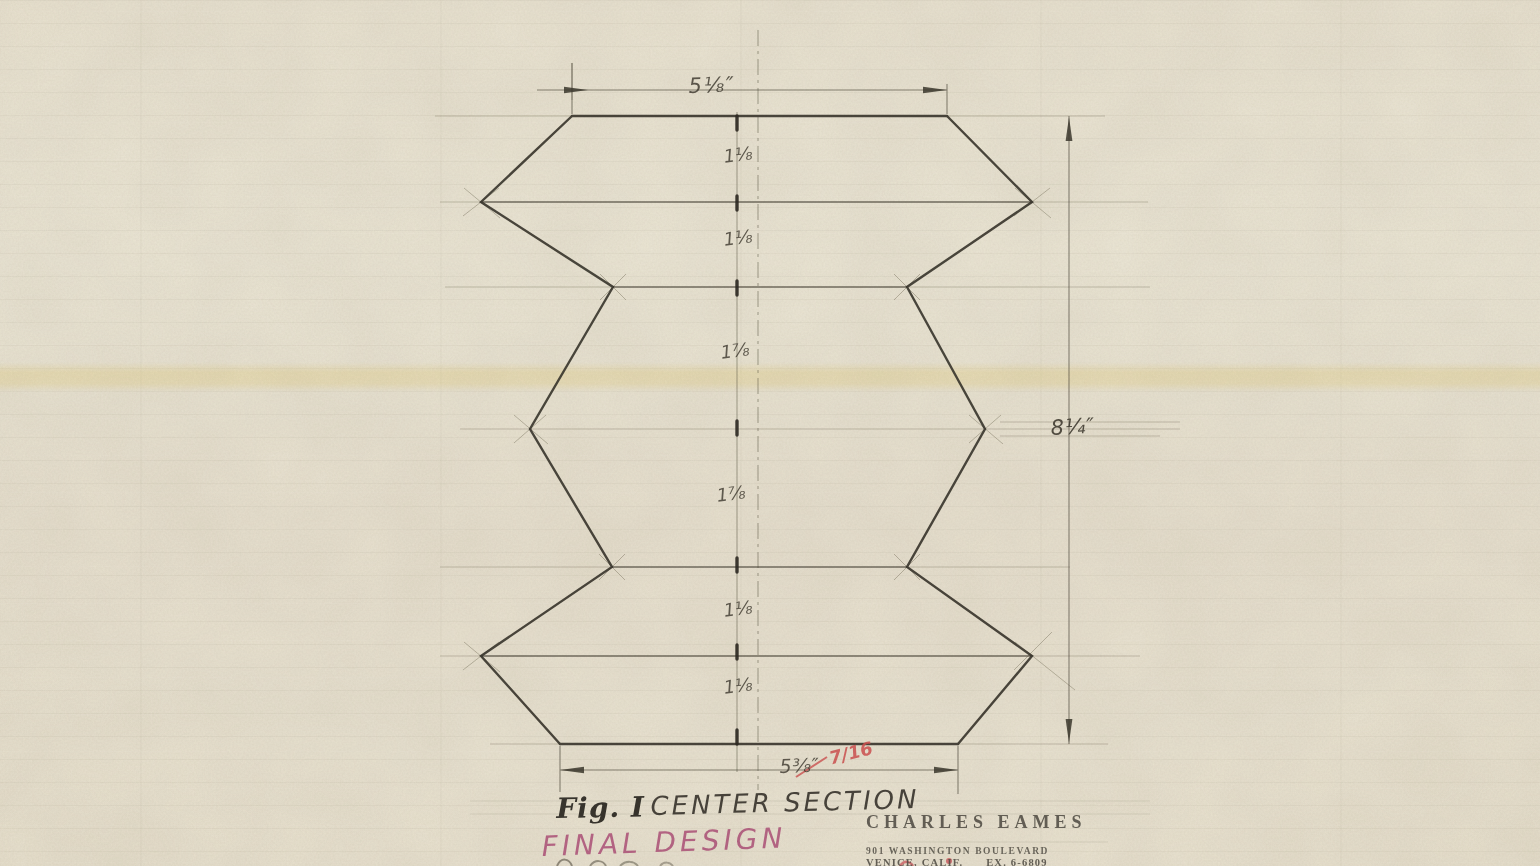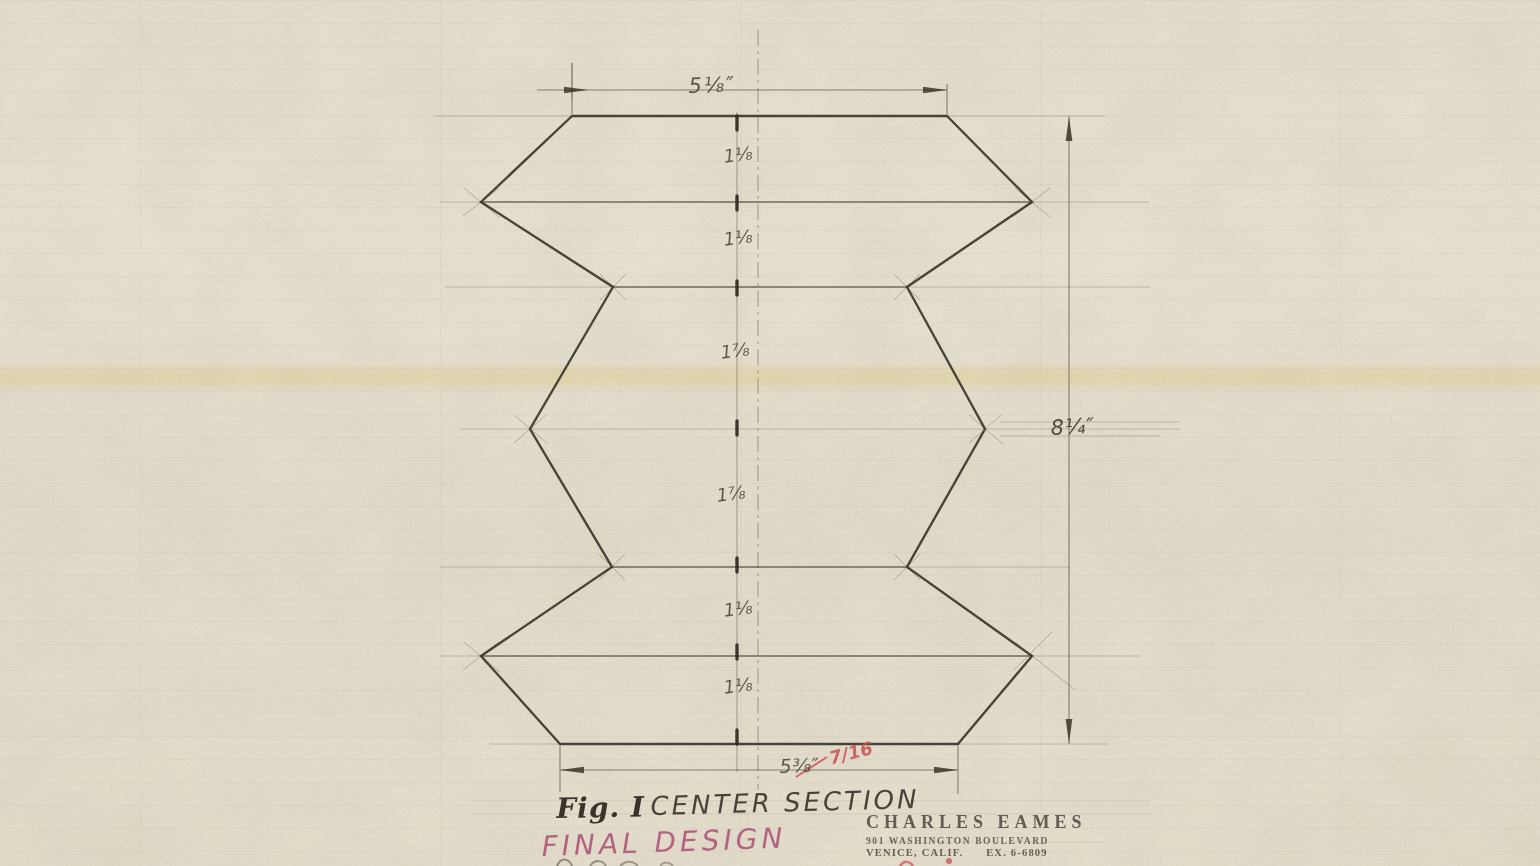--- a/index.html
+++ b/index.html
@@ -34,21 +34,21 @@
   .seg4{left:705px;top:602px;}
   .seg5{left:705px;top:679px;}
   .lbl-dim-right{left:1050px;top:416px;font-size:21px;letter-spacing:1px;transform:rotate(-3deg);opacity:.88;}
   .lbl-dim-bottom{left:779px;top:755px;font-size:19px;letter-spacing:1px;transform:rotate(-2deg);opacity:.8;}
   .lbl-correction{left:827px;top:748px;font-size:18px;color:#d25252;transform:rotate(-14deg);opacity:.85;font-weight:bold;}
   .caption-fig{left:556px;top:792px;font-family:"DejaVu Serif",serif;font-weight:bold;font-size:28px;letter-spacing:1px;color:#2a2721;opacity:.92;transform:rotate(-1deg);}
   .caption-title{left:650px;top:791px;font-size:26px;letter-spacing:3px;color:#332f28;opacity:.88;transform:rotate(-1.5deg);}
   .final-design{left:541px;top:830px;font-size:28px;letter-spacing:4px;color:#b0517b;opacity:.85;transform:rotate(-2deg);}
   .stamp{position:absolute;left:866px;top:812px;color:#4e4a42;font-family:"Liberation Serif",serif;font-style:normal;}
   .stamp-name{font-size:18px;font-weight:bold;letter-spacing:5px;opacity:.85;}
-  .stamp-address{font-size:9.5px;letter-spacing:1.6px;margin-top:3px;opacity:.8;font-weight:bold;}
+  .stamp-address{font-size:9.5px;letter-spacing:1.6px;margin-top:13px;opacity:.8;font-weight:bold;}
   .stamp-cityphone{font-size:10.5px;letter-spacing:1.2px;margin-top:1px;opacity:.85;font-weight:bold;white-space:pre;}
 </style>
 </head>
 <body>
 
 <div id="sheet">
 
   <div class="layer streaks"></div>
   <div class="yellow-band"></div>
 

